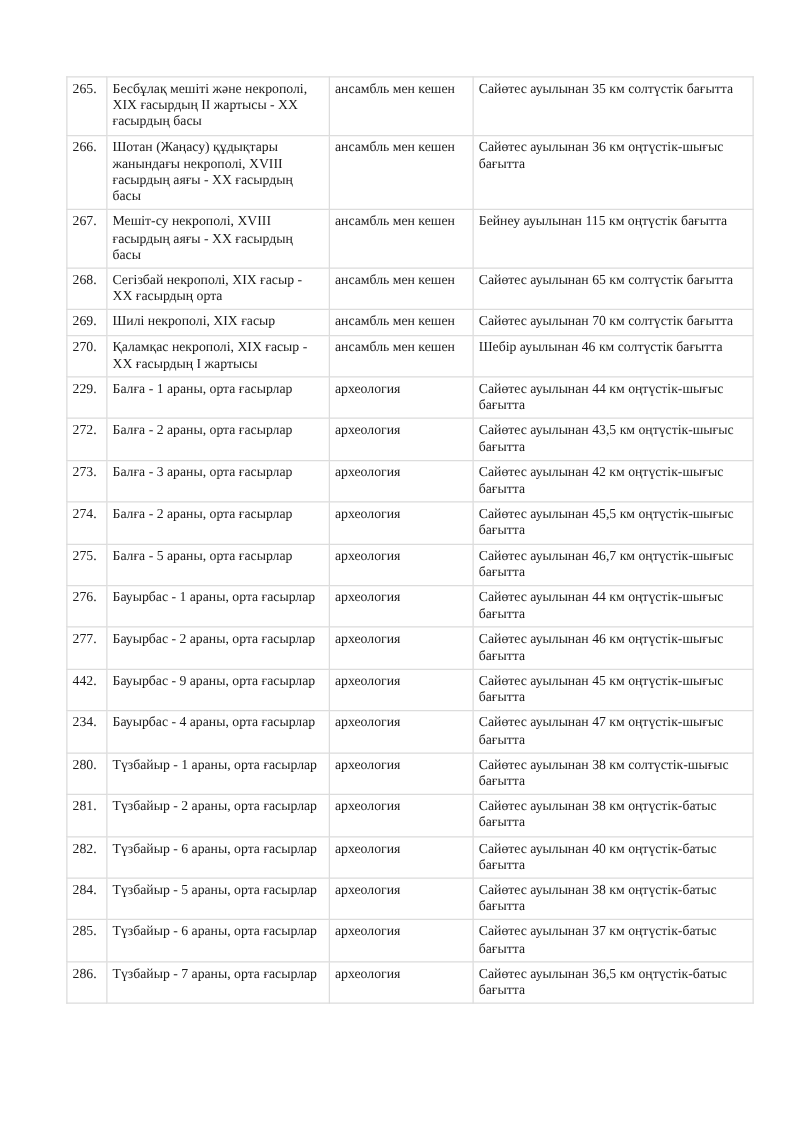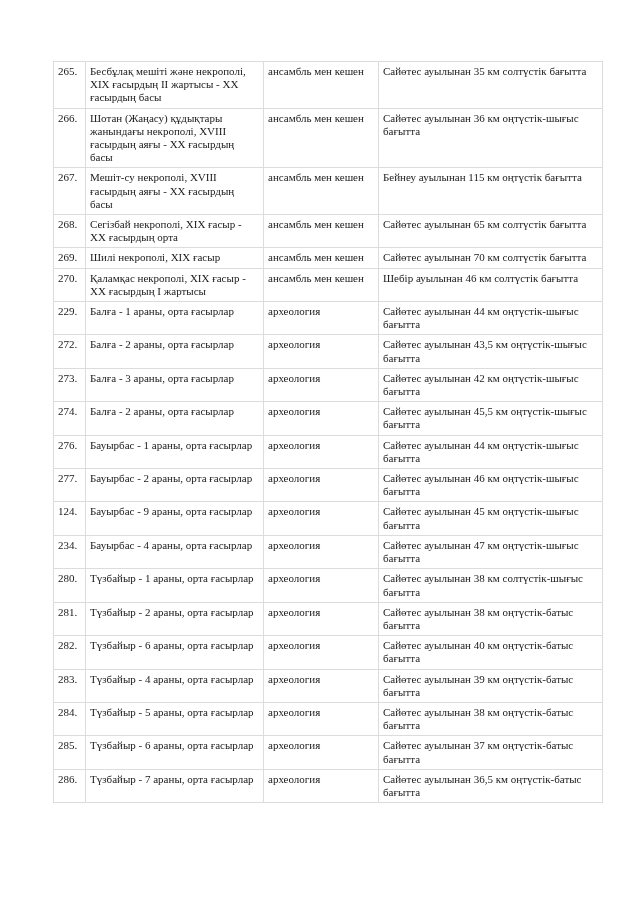--- a/index.html
+++ b/index.html
@@ -84,33 +84,39 @@
     <td>археология</td>
     <td>Сайөтес ауылынан 42 км оңтүстік-шығыс бағытта</td>
   </tr>
       <tr>
     <td class="num">274.</td>
     <td>Балға - 2 араны, орта ғасырлар</td>
     <td>археология</td>
     <td>Сайөтес ауылынан 45,5 км оңтүстік-шығыс бағытта</td>
   </tr>
       <tr>
+    <td class="num">275.</td>
+    <td>Балға - 5 араны, орта ғасырлар</td>
+    <td>археология</td>
+    <td>Сайөтес ауылынан 46,7 км оңтүстік-шығыс бағытта</td>
+  </tr>
+      <tr>
     <td class="num">276.</td>
     <td>Бауырбас - 1 араны, орта ғасырлар</td>
     <td>археология</td>
     <td>Сайөтес ауылынан 44 км оңтүстік-шығыс бағытта</td>
   </tr>
       <tr>
     <td class="num">277.</td>
     <td>Бауырбас - 2 араны, орта ғасырлар</td>
     <td>археология</td>
     <td>Сайөтес ауылынан 46 км оңтүстік-шығыс бағытта</td>
   </tr>
       <tr>
-    <td class="num">124.</td>
+    <td class="num">442.</td>
     <td>Бауырбас - 9 араны, орта ғасырлар</td>
     <td>археология</td>
     <td>Сайөтес ауылынан 45 км оңтүстік-шығыс бағытта</td>
   </tr>
       <tr>
     <td class="num">234.</td>
     <td>Бауырбас - 4 араны, орта ғасырлар</td>
     <td>археология</td>
     <td>Сайөтес ауылынан 47 км оңтүстік-шығыс бағытта</td>
   </tr>
@@ -126,26 +132,20 @@
     <td>археология</td>
     <td>Сайөтес ауылынан 38 км оңтүстік-батыс бағытта</td>
   </tr>
       <tr>
     <td class="num">282.</td>
     <td>Түзбайыр - 6 араны, орта ғасырлар</td>
     <td>археология</td>
     <td>Сайөтес ауылынан 40 км оңтүстік-батыс бағытта</td>
   </tr>
       <tr>
-    <td class="num">283.</td>
-    <td>Түзбайыр - 4 араны, орта ғасырлар</td>
-    <td>археология</td>
-    <td>Сайөтес ауылынан 39 км оңтүстік-батыс бағытта</td>
-  </tr>
-      <tr>
     <td class="num">284.</td>
     <td>Түзбайыр - 5 араны, орта ғасырлар</td>
     <td>археология</td>
     <td>Сайөтес ауылынан 38 км оңтүстік-батыс бағытта</td>
   </tr>
       <tr>
     <td class="num">285.</td>
     <td>Түзбайыр - 6 араны, орта ғасырлар</td>
     <td>археология</td>
     <td>Сайөтес ауылынан 37 км оңтүстік-батыс бағытта</td>

